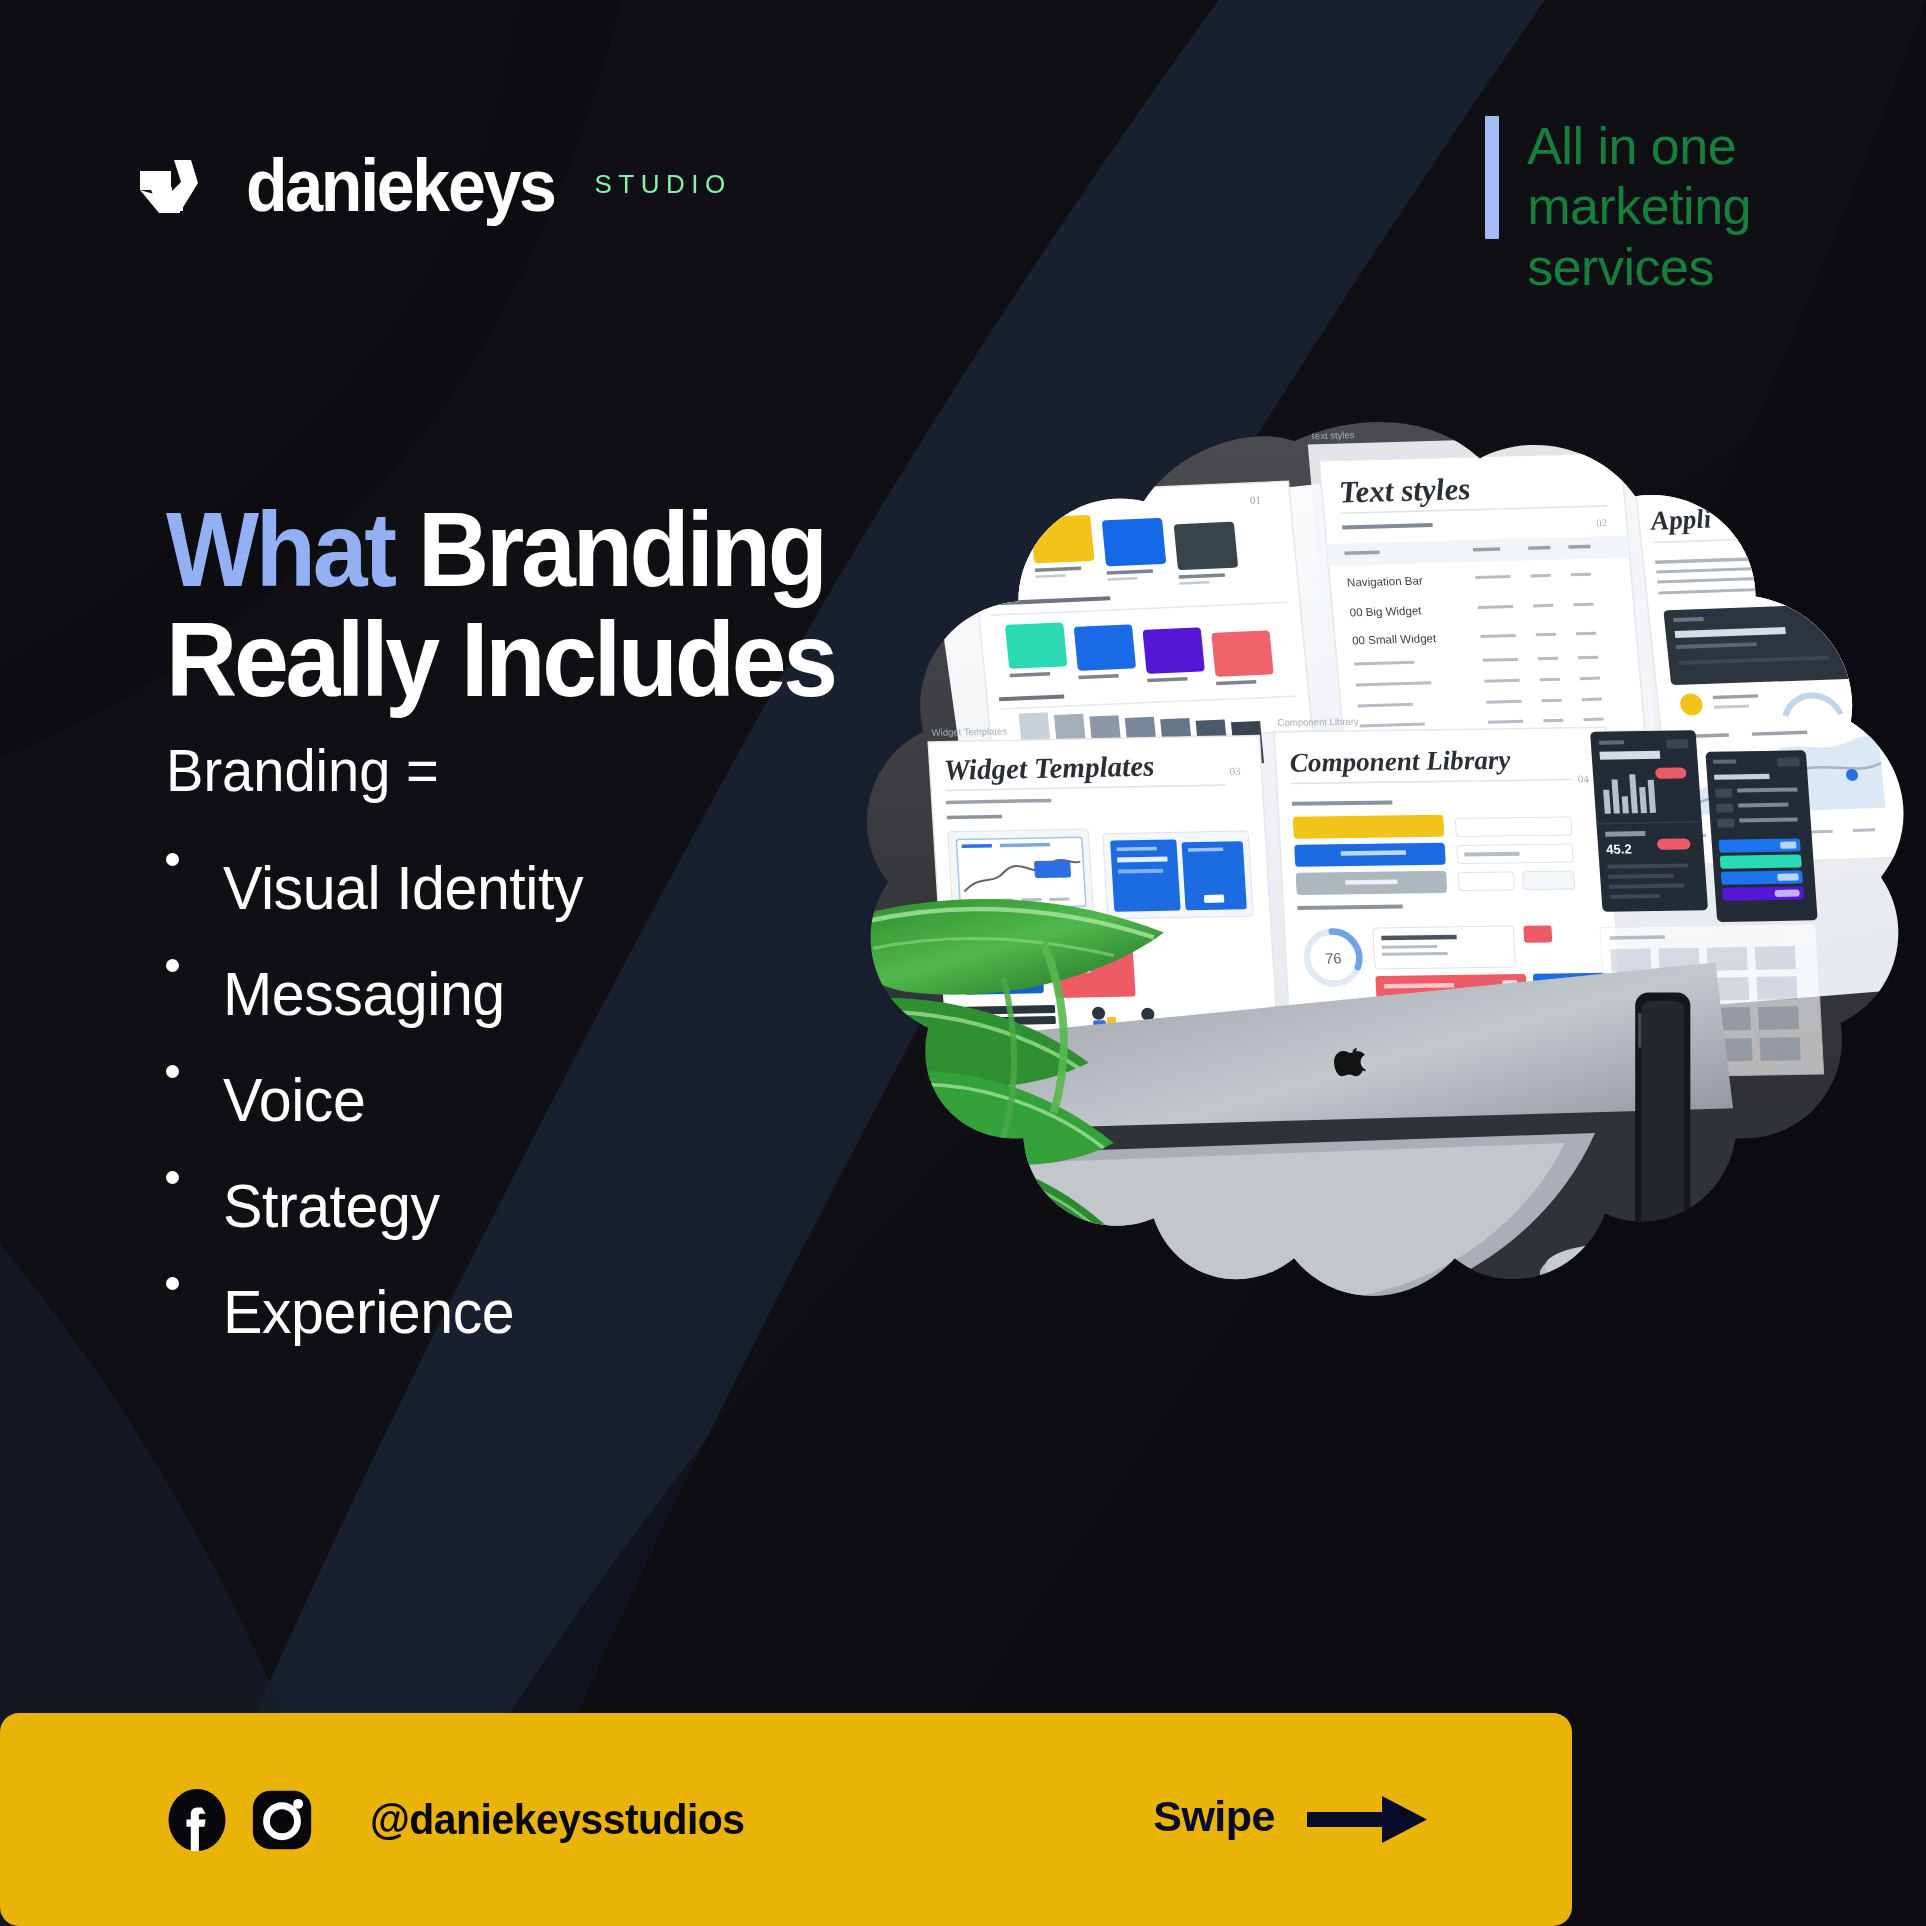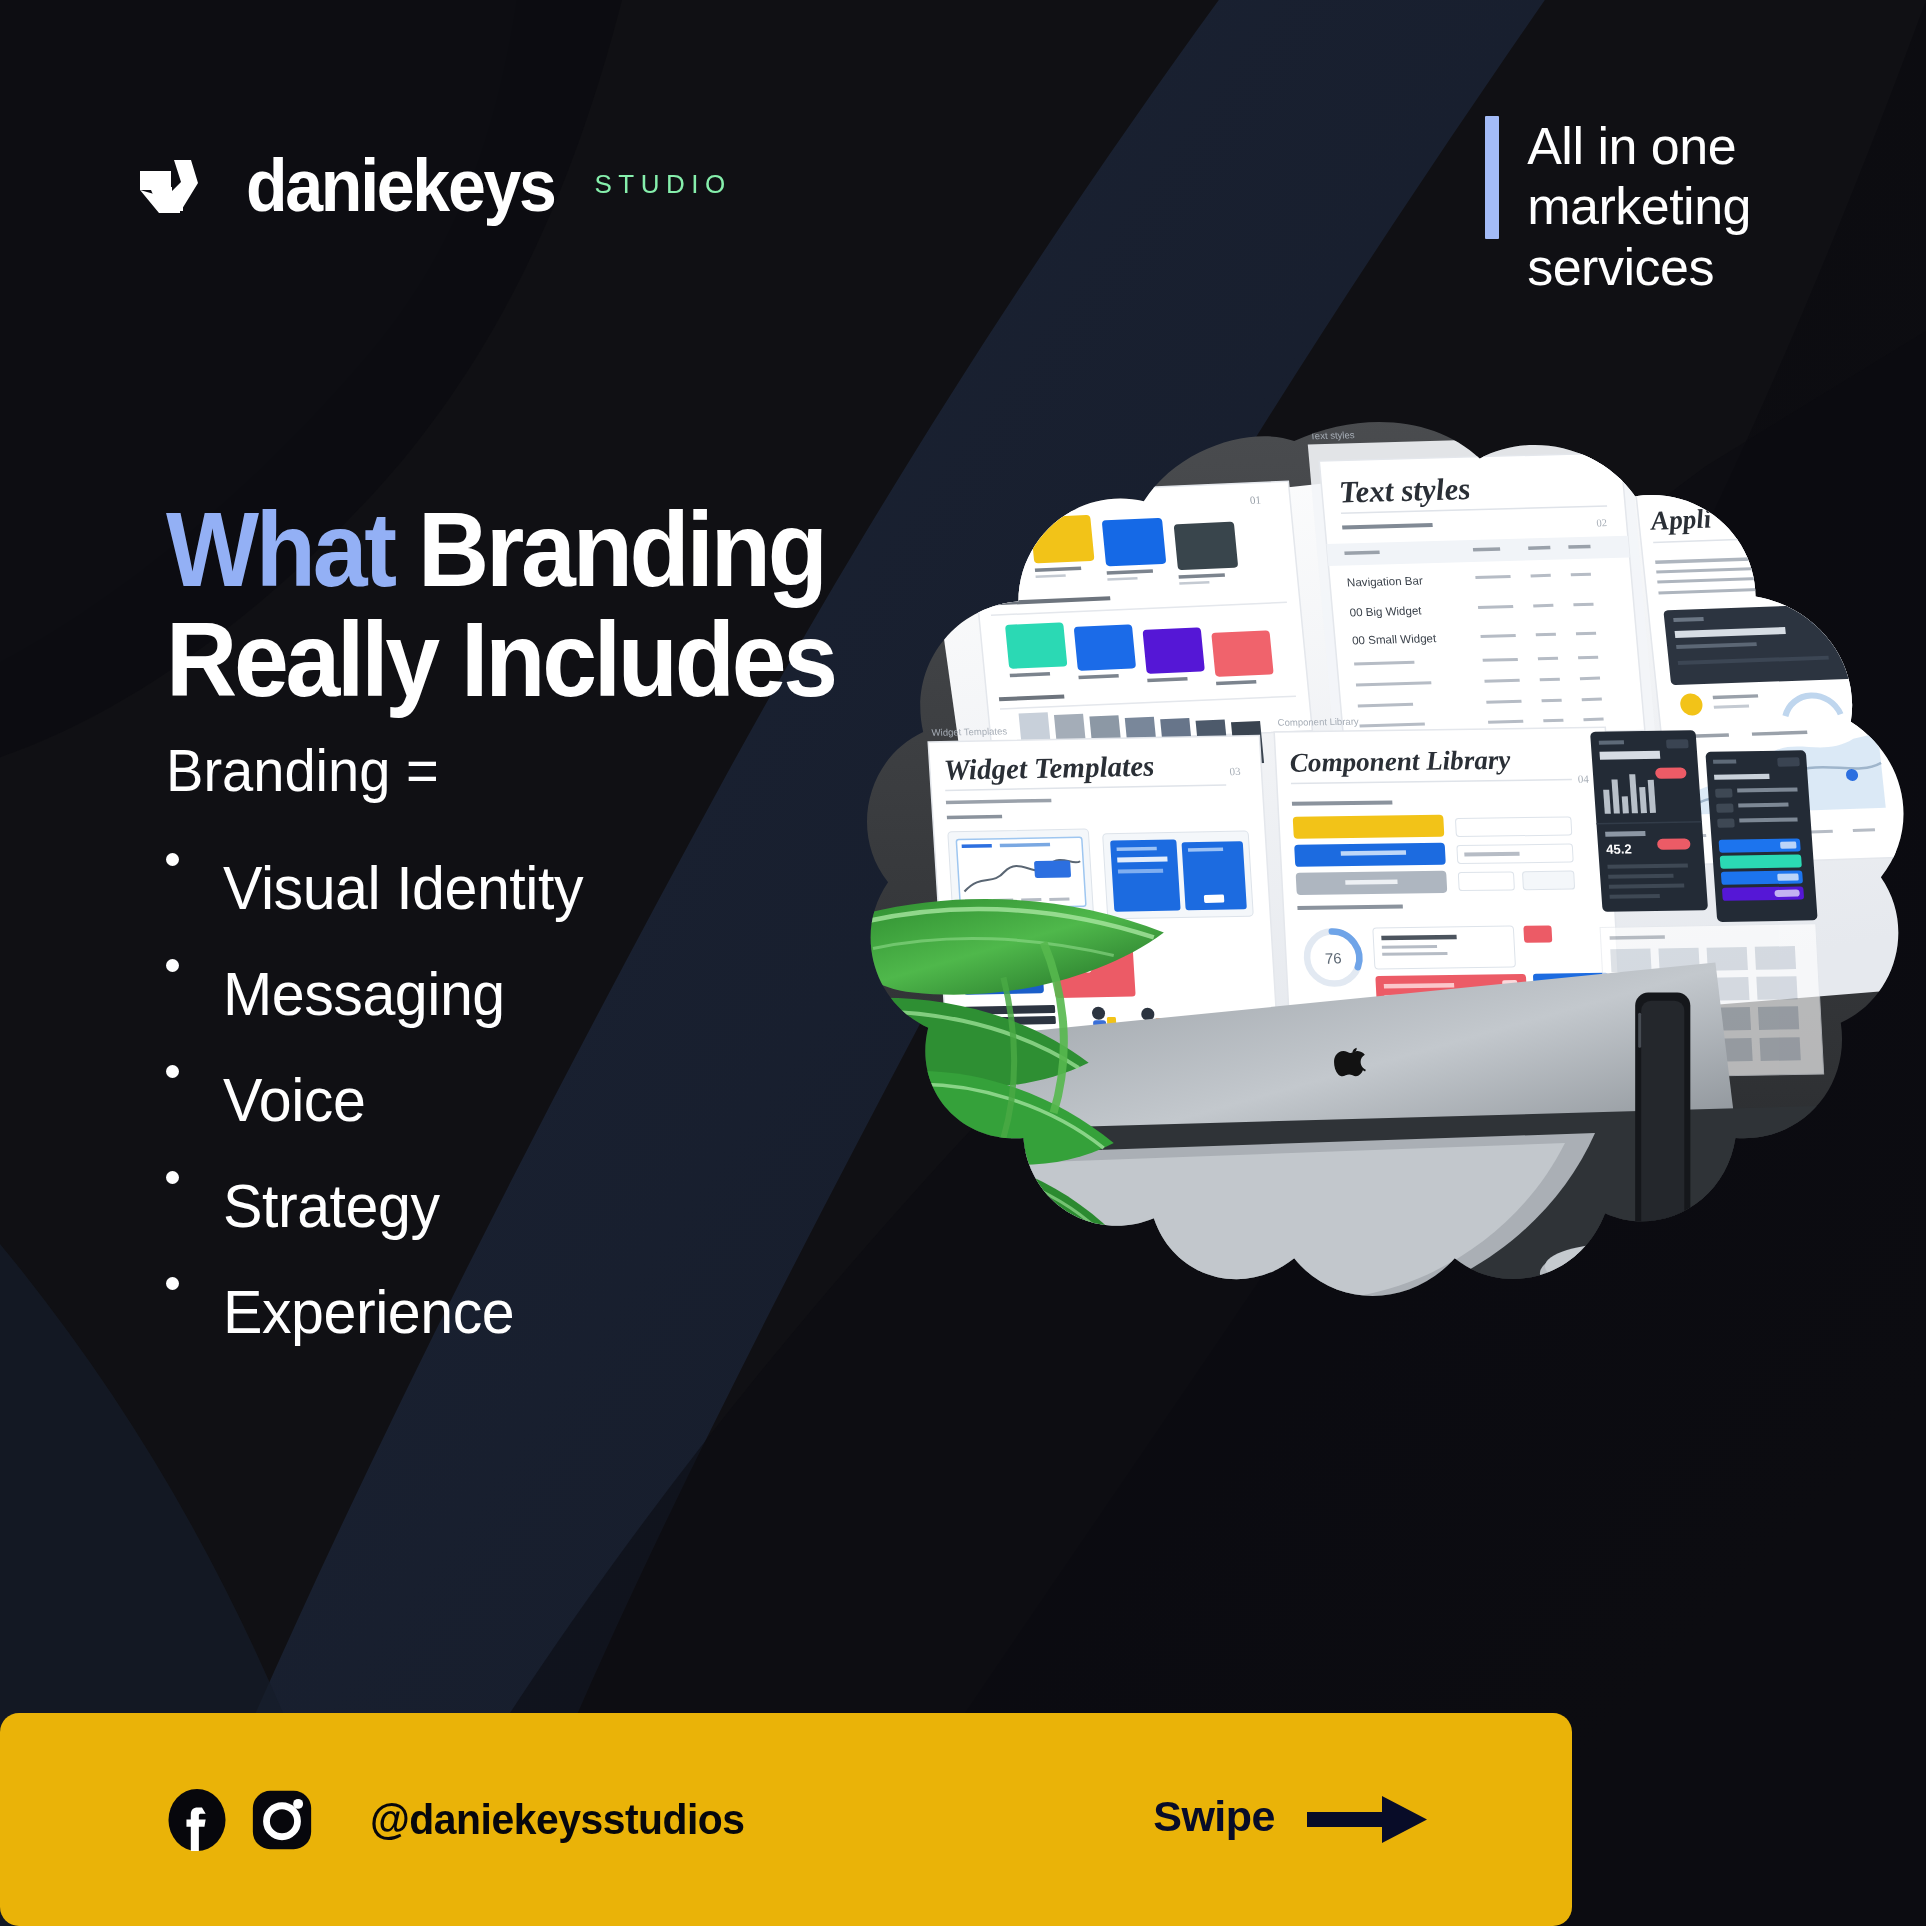--- a/index.html
+++ b/index.html
@@ -16,21 +16,21 @@
   .logo-row { position:absolute; left:139px; top:149px; display:flex; align-items:center; gap:39px; }
   .logo-mark { width:68px; height:55px; flex:none; }
   .logo-word { font-size:74px; font-weight:700; color:#FFFFFF; letter-spacing:-2.5px;
                line-height:1; transform:scaleX(.92); transform-origin:left center;
                font-family:"Liberation Sans", sans-serif; }
   .logo-sub { font-size:26px; font-weight:500; color:#86efac; letter-spacing:6.5px;
               margin-left:13px; align-self:center; padding-bottom:4px; }
 
   .tagline-wrap { position:absolute; right:175px; top:116px; display:flex; gap:28px; align-items:flex-start; }
   .tagline-bar { width:14px; height:123px; background:#A3BBF7; border-radius:1px; flex:none; }
-  .tagline-txt { font-size:52px; line-height:1.16; color:#ffffff; font-weight:400;
+  .tagline-txt { font-size:52px; line-height:1.16; color:#15803d; font-weight:400;
                  letter-spacing:-0.5px; white-space:pre-line; }
 
   
   .headline { position:absolute; left:166px; top:494px; font-size:106px; font-weight:700;
               line-height:1.04; letter-spacing:-3.5px; color:#FFFFFF;
               transform:scaleX(.93); transform-origin:left top; }
   .headline .hl-accent { color:#93B0F5; }
 
   
   .sublabel { position:absolute; left:166px; top:737px; font-size:59px; font-weight:300;

